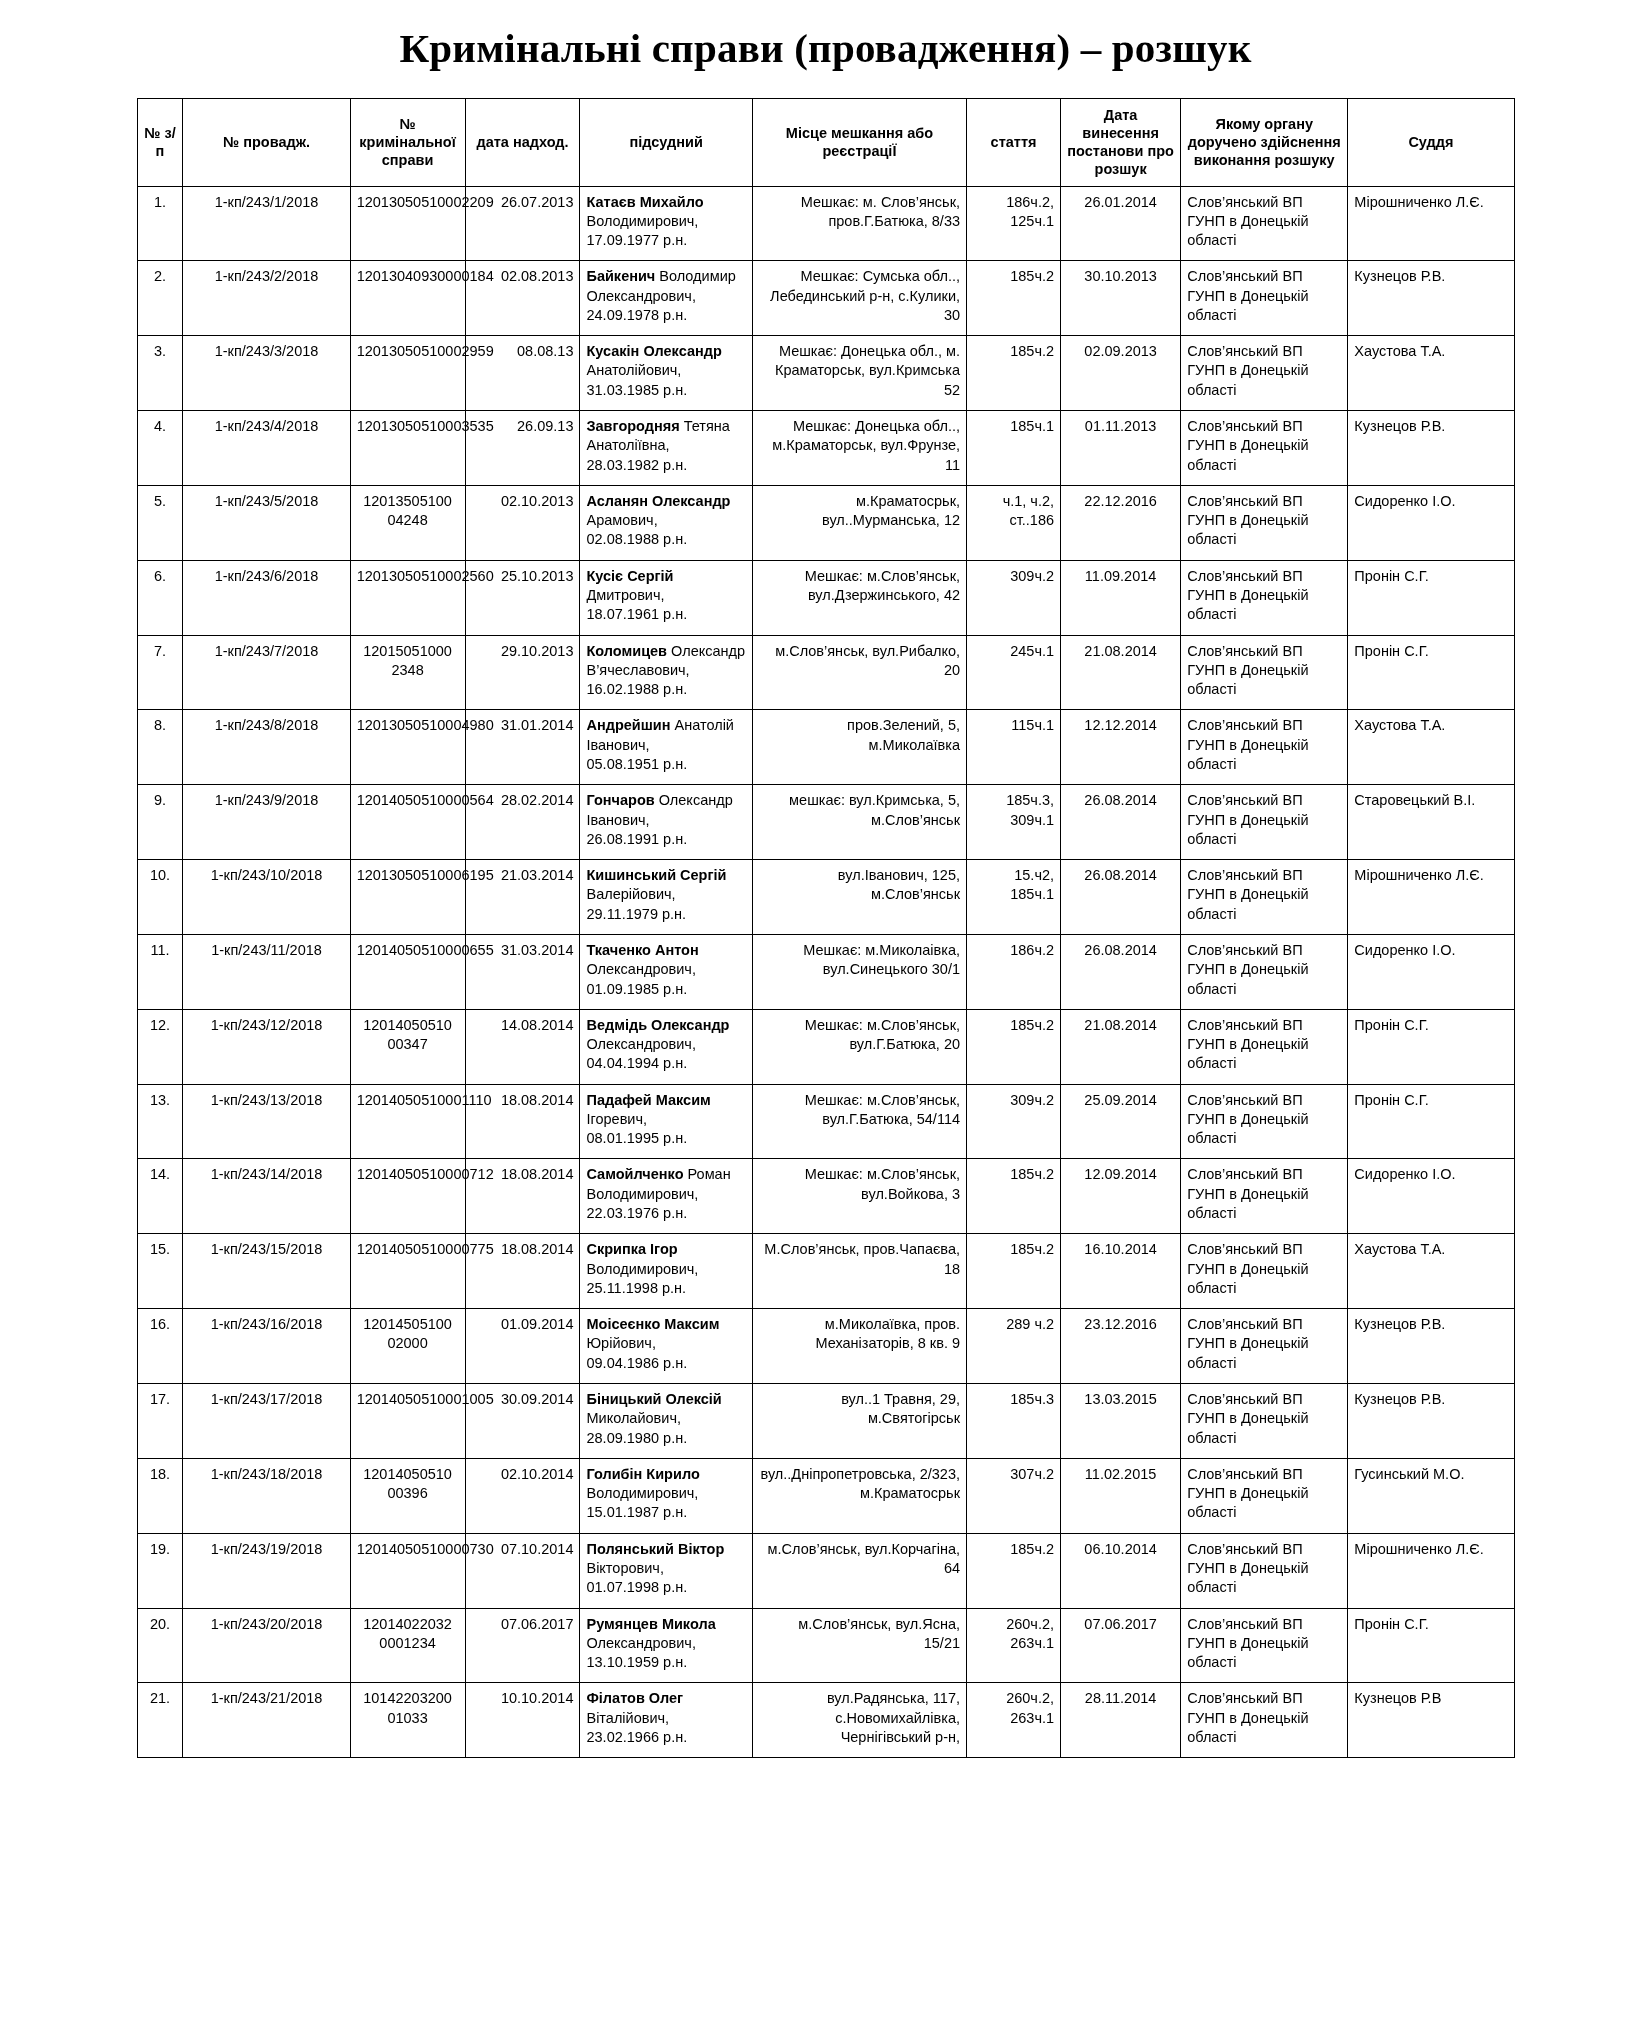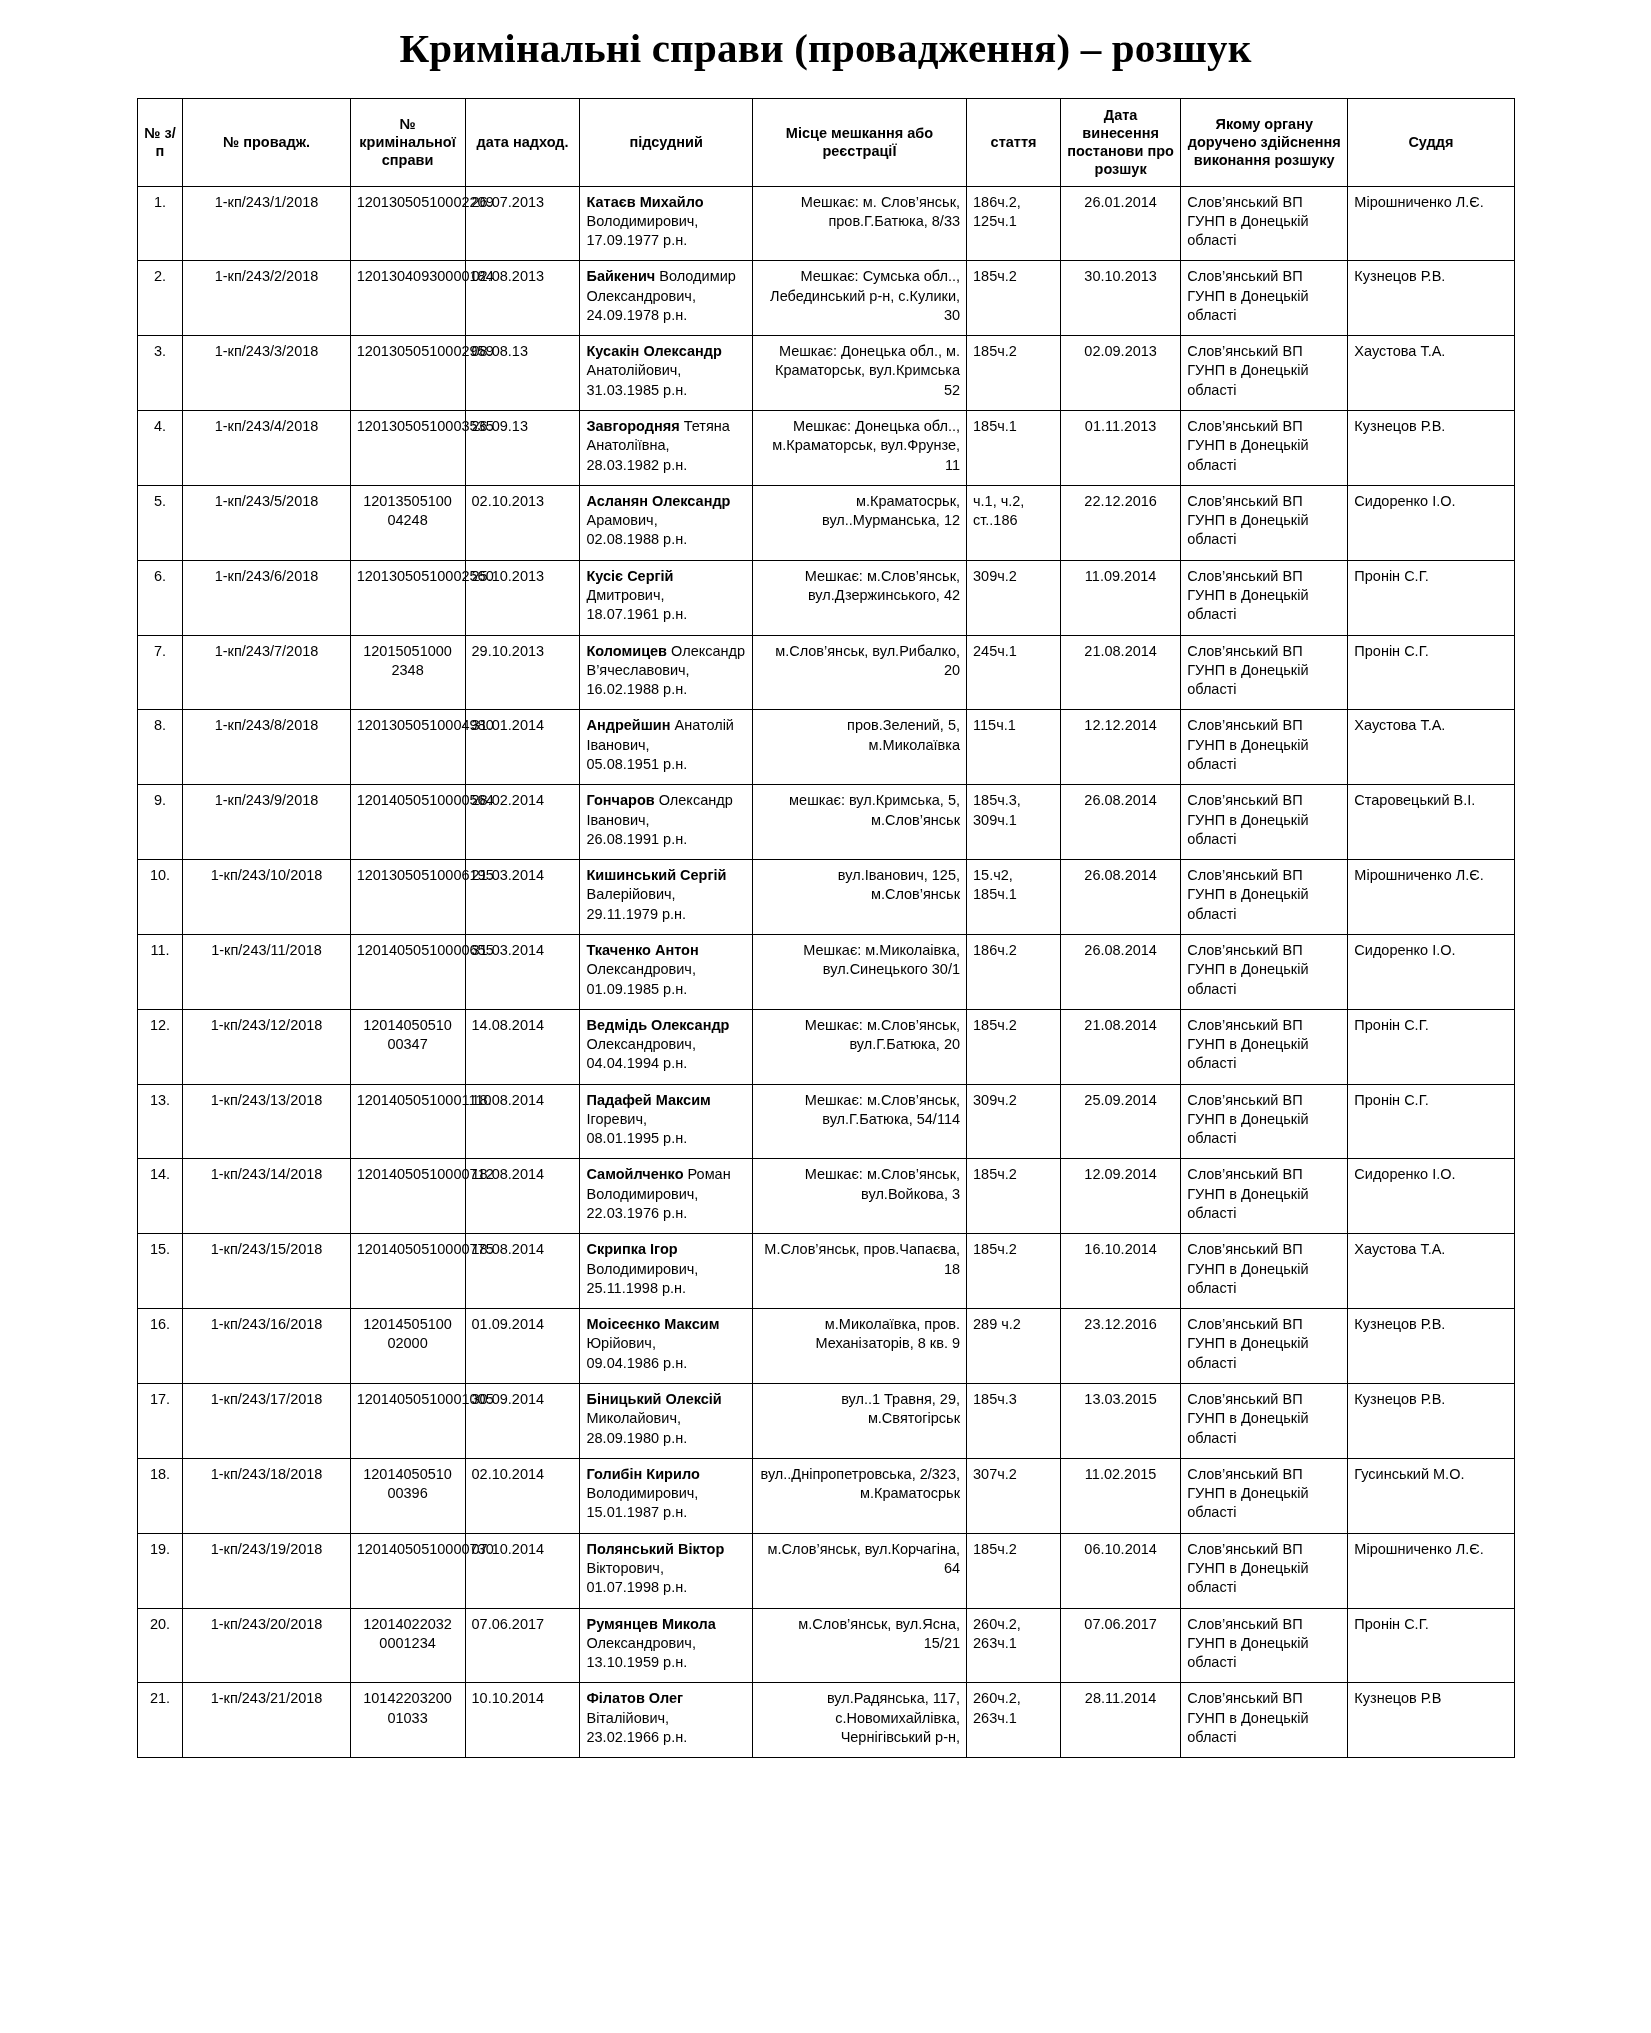--- a/index.html
+++ b/index.html
@@ -54,24 +54,24 @@
   col.c-def    { width: 165px; }
   col.c-addr   { width: 205px; }
   col.c-art    { width: 90px; }
   col.c-pdate  { width: 115px; }
   col.c-organ  { width: 160px; }
   col.c-judge  { width: 159px; }
 
   td.num    { text-align: center; vertical-align: top; }
   td.prov   { text-align: center; }
   td.case   { text-align: center; }
-  td.date   { text-align: left; border-radius: 20px; }
+  td.date   { text-align: right; border-radius: 20px; }
   td.def    { text-align: left; }
   td.addr   { text-align: right; }
-  td.art    { text-align: left; }
+  td.art    { text-align: right; }
   td.pdate  { text-align: center; }
   td.organ  { text-align: left; margin-top: 21px; }
   td.judge  { text-align: left; }
 
   .def-name { font-weight: bold; margin-top: 24px; }
   .nowrapish { white-space: pre-line; }
 </style>
 </head>
 <body>
 

